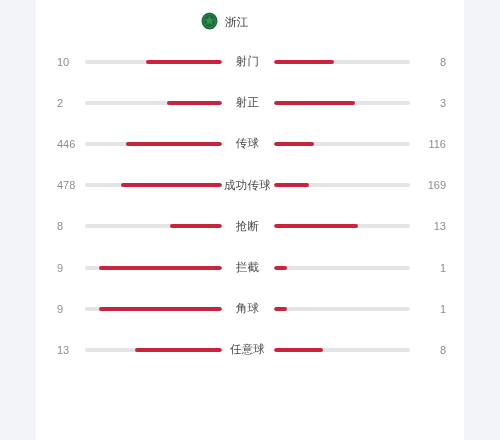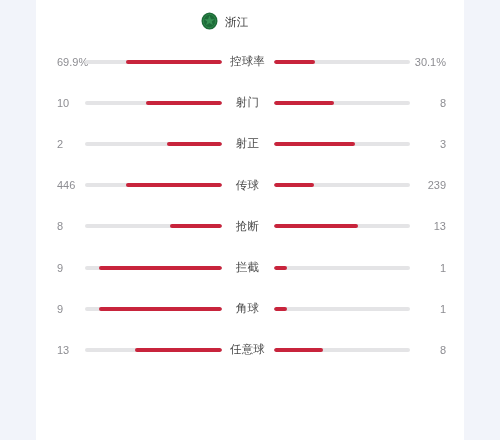--- a/index.html
+++ b/index.html
@@ -117,31 +117,20 @@
         <ellipse cx="8.5" cy="9" rx="8" ry="8.6" fill="#1d6b38"></ellipse>
         <ellipse cx="8.5" cy="9" rx="6.1" ry="6.7" fill="none" stroke="#2f8a4c" stroke-width="0.9"></ellipse>
         <path d="M8.5 3.6 L10 7.3 L13.8 7.3 L10.8 9.6 L11.9 13.2 L8.5 11 L5.1 13.2 L6.2 9.6 L3.2 7.3 L7 7.3 Z" fill="#3f9b5c" opacity="0.75"></path>
       </svg>
       <span class="team-name">浙江</span>
     </div>
   </div>
 
   <div id="rows">
       <div class="stat-row">
-        <span class="value left">69.9%</span>
-        <span class="track home">
-          <span class="fill" style="width: 69.9%;"></span>
-        </span>
-        <span class="stat-label">控球率</span>
-        <span class="track away">
-          <span class="fill" style="width: 30.1%;"></span>
-        </span>
-        <span class="value right">30.1%</span>
-      </div>
-      <div class="stat-row">
         <span class="value left">10</span>
         <span class="track home">
           <span class="fill" style="width: 55.6%;"></span>
         </span>
         <span class="stat-label">射门</span>
         <span class="track away">
           <span class="fill" style="width: 44.4%;"></span>
         </span>
         <span class="value right">8</span>
       </div>
@@ -158,21 +147,32 @@
       </div>
       <div class="stat-row">
         <span class="value left">446</span>
         <span class="track home">
           <span class="fill" style="width: 70.1%;"></span>
         </span>
         <span class="stat-label">传球</span>
         <span class="track away">
           <span class="fill" style="width: 29.9%;"></span>
         </span>
-        <span class="value right">239</span>
+        <span class="value right">116</span>
+      </div>
+      <div class="stat-row">
+        <span class="value left">478</span>
+        <span class="track home">
+          <span class="fill" style="width: 73.9%;"></span>
+        </span>
+        <span class="stat-label">成功传球</span>
+        <span class="track away">
+          <span class="fill" style="width: 26.1%;"></span>
+        </span>
+        <span class="value right">169</span>
       </div>
       <div class="stat-row">
         <span class="value left">8</span>
         <span class="track home">
           <span class="fill" style="width: 38.1%;"></span>
         </span>
         <span class="stat-label">抢断</span>
         <span class="track away">
           <span class="fill" style="width: 61.9%;"></span>
         </span>

